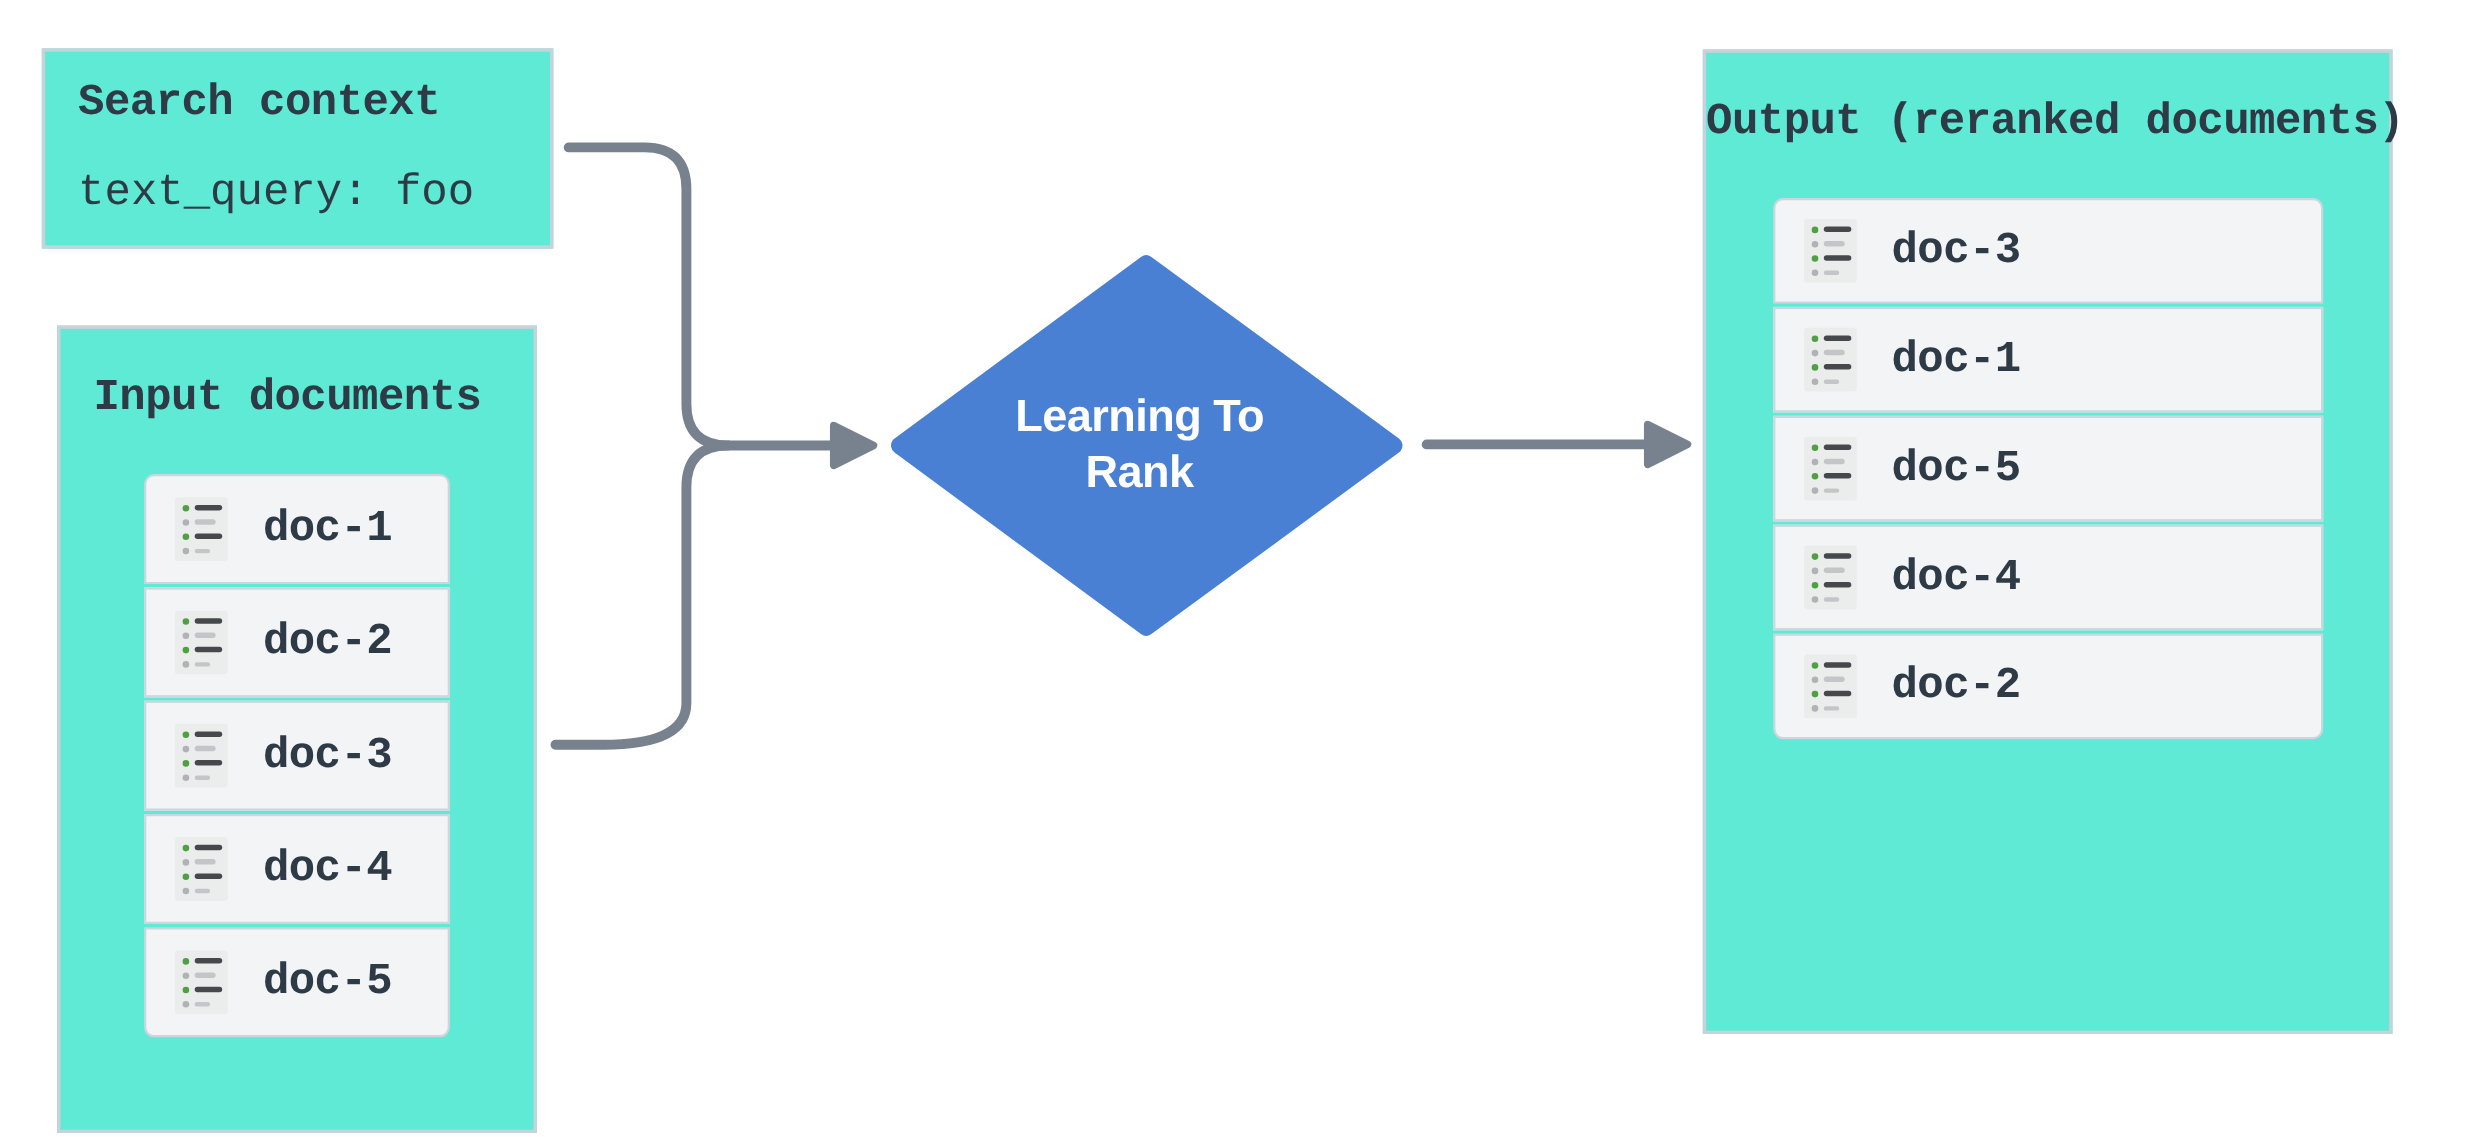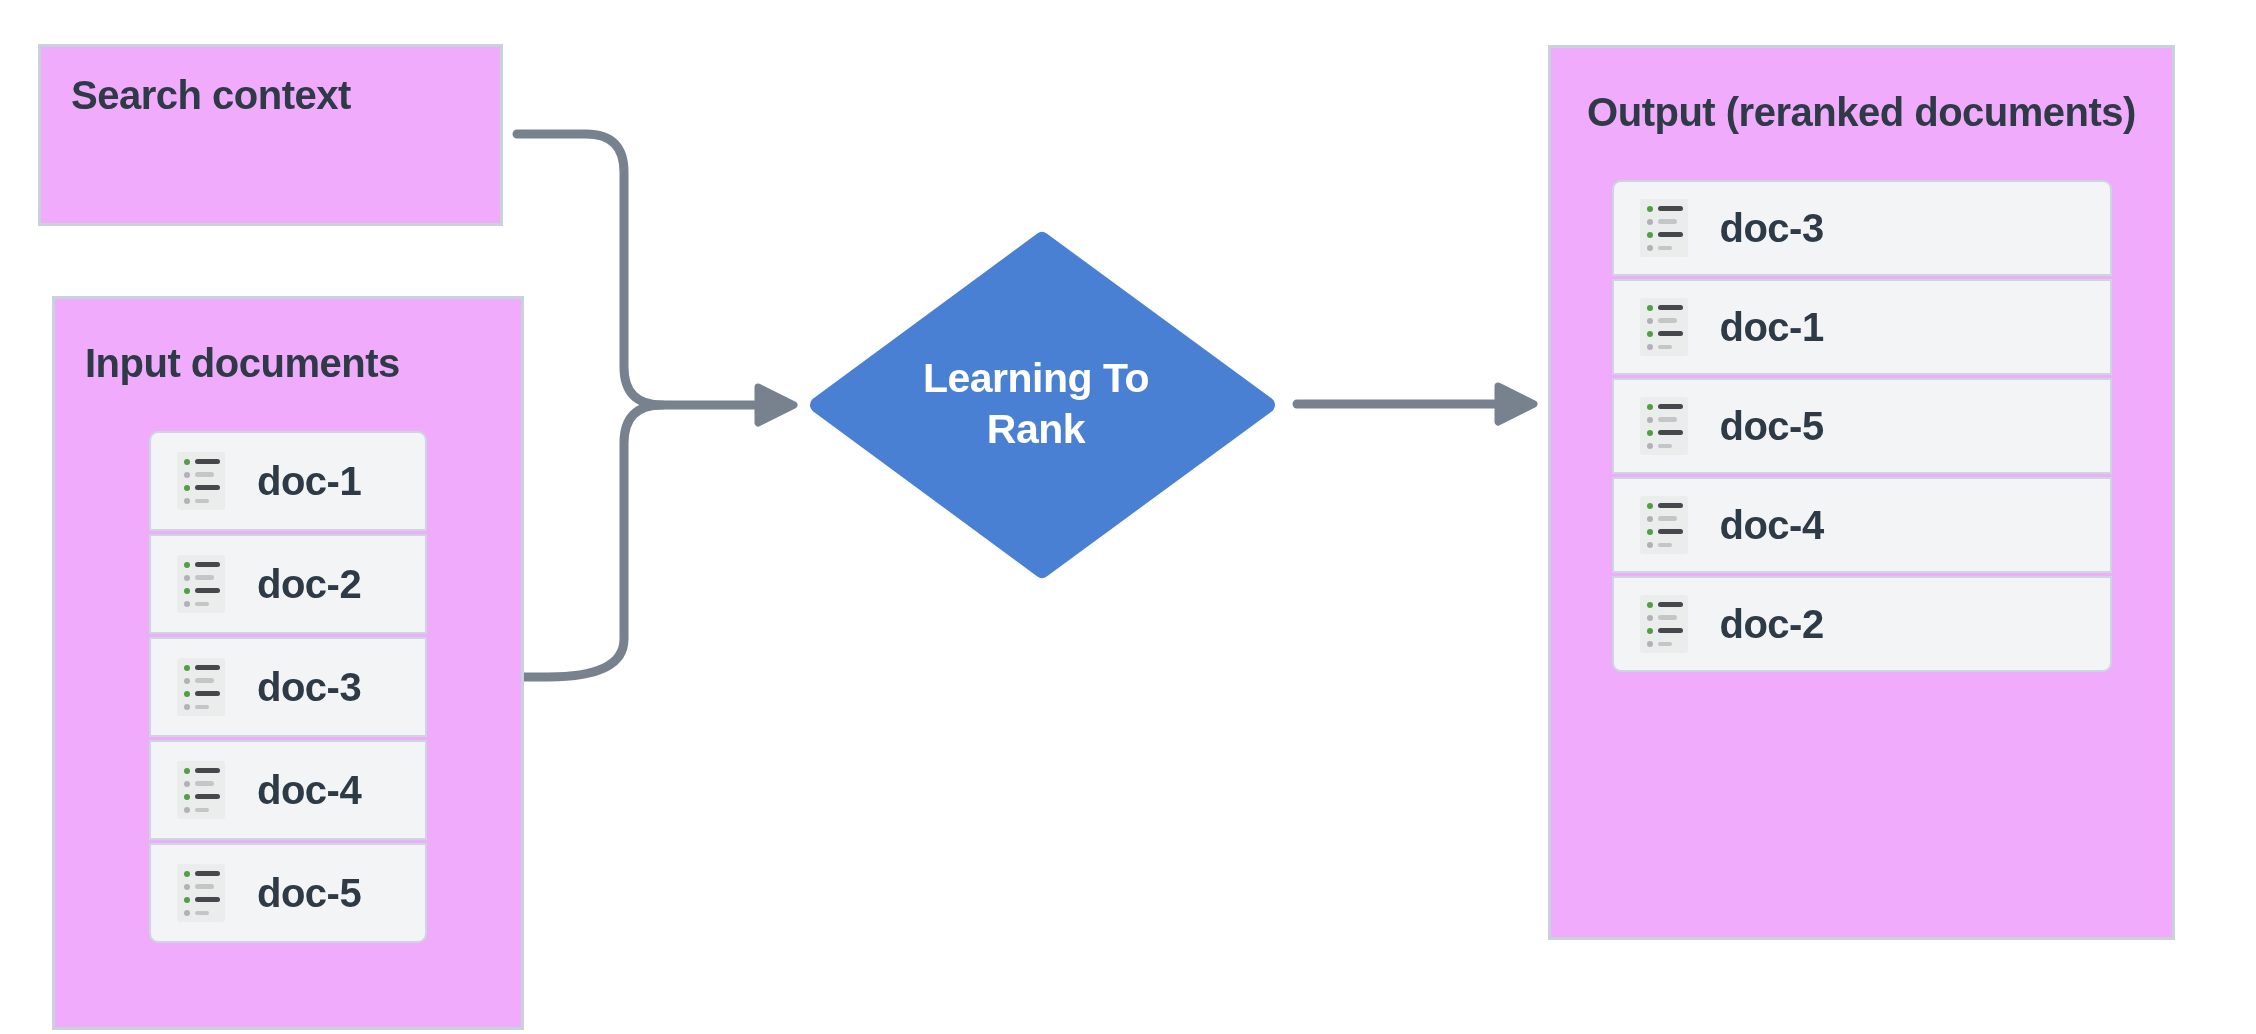--- a/index.html
+++ b/index.html
@@ -7,42 +7,43 @@
     position: relative;
     width: 2256px;
     height: 1034px;
     background: #ffffff;
     font-family: "Liberation Sans", "DejaVu Sans", sans-serif;
     color: #2e3b47;
     overflow: hidden;
   }
   .panel {
     position: absolute;
-    background: #f0abfc;
+    background: #5eead4;
     border: 3px solid #c8d2da;
     box-sizing: border-box;
+    font-family: Liberation Mono, monospace;
   }
   .panel-title {
     font-size: 40px;
     font-weight: bold;
     letter-spacing: -0.5px;
     line-height: 48px;
     white-space: nowrap;
   }
   
   .search-panel { left: 38px; top: 44px; width: 465px; height: 182px; padding: 24px 30px; }
   .search-panel .query-line {
     margin-top: 34px;
     font-size: 40px;
     font-weight: normal;
     line-height: 46px;
     white-space: nowrap;
   }
   
-  .input-panel { left: 52px; top: 296px; width: 472px; height: 734px; padding: 40px 0 0 0; }
+  .input-panel { left: 52px; top: 296px; width: 436px; height: 734px; padding: 40px 0 0 0; }
   .input-panel .panel-title { margin-left: 30px; }
   
   .output-panel { left: 1548px; top: 45px; width: 627px; height: 895px; padding: 40px 0 0 0; }
   .output-panel .panel-title { text-align: center; }
   
   .doc-list {
     margin: 44px auto 0 auto;
     display: flex;
     flex-direction: column;
     gap: 3px;
@@ -116,20 +117,21 @@
     <text class="diamond-text" x="1036" y="392" text-anchor="middle" fill="#ffffff">Learning To</text>
     <text class="diamond-text" x="1036" y="443" text-anchor="middle" fill="#ffffff">Rank</text>
 
     <path d="M1297 404 H1494" fill="none" stroke="#78828e" stroke-width="9" stroke-linecap="round"></path>
 
     <path d="M1498 386 L1534 404 L1498 422 Z" fill="#78828e" stroke="#78828e" stroke-width="7" stroke-linejoin="round"></path>
   </svg>
 
   <div class="panel search-panel">
     <div class="panel-title">Search context</div>
+    <div class="query-line">text_query: foo</div>
   </div>
 
   <div class="panel input-panel">
     <div class="panel-title">Input documents</div>
     <div class="doc-list">
   <div class="doc-row">
     <span class="doc-icon">
       <span class="icon-line l1">
               <span class="dot"></span>
               <span class="bar"></span>

